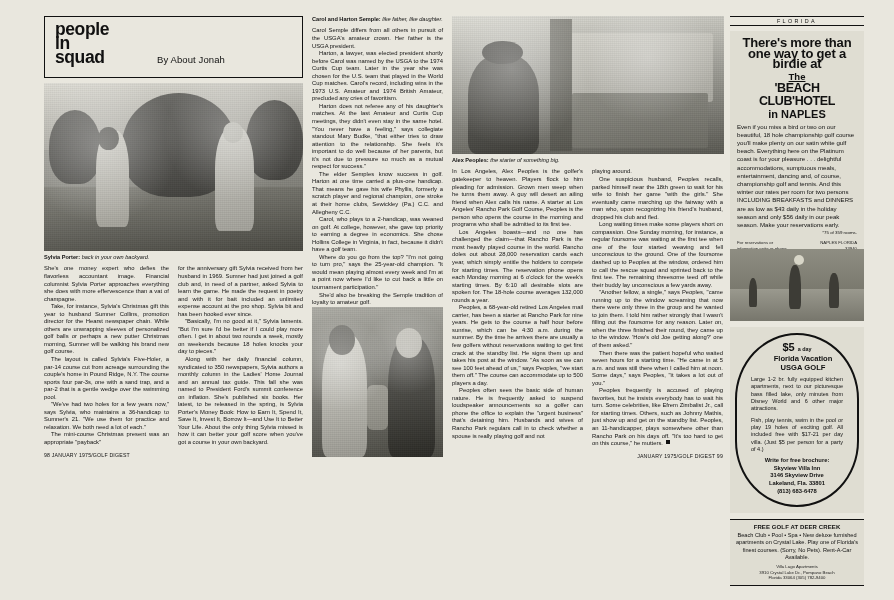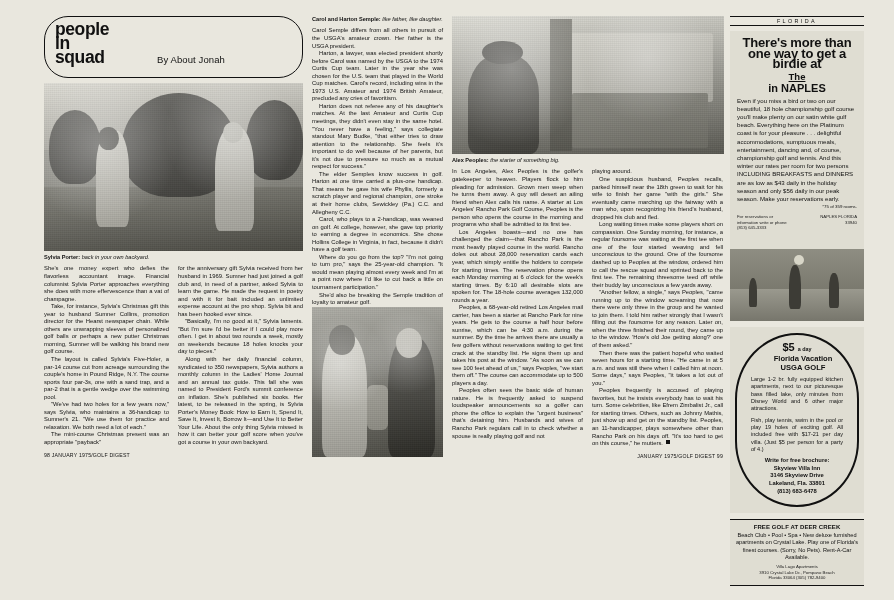--- a/index.html
+++ b/index.html
@@ -27,21 +27,21 @@
     display:flex;
     gap:9px;
     height:100%;
   }
   .col { width:125px; position:relative; }
   .col.c3, .col.c4, .col.c5 { width:131px; }
 
   
   .masthead {
     border:1.4px solid #111;
-    border-radius:24px;
+    border-radius:0;
     width:259px;
     height:62px;
     position:relative;
     padding:5px 8px 0 10px;
     margin-bottom:5px;
     background:#e9e7de;
   }
   .mast-title {
     font-weight:bold;
     font-size:17.5px;
@@ -421,20 +421,21 @@
     </div>
   </div>
 
   <div class="ads">
 
     <div class="ad-state">FLORIDA</div>
 
     <div class="ad ad-beach">
       <div class="ad-h1">There's more than one way to get a birdie at</div>
       <div class="ad-h2">The</div>
+      <div class="ad-h3">'BEACH CLUB'HOTEL</div>
       <div class="ad-h4">in NAPLES</div>
       <div class="ad-body">Even if you miss a bird or two on our beautiful, 18 hole championship golf course you'll make plenty on our satin white gulf beach. Everything here on the Platinum coast is for your pleasure . . . delightful accommodations, sumptuous meals, entertainment, dancing and, of course, championship golf and tennis. And this winter our rates per room for two persons INCLUDING BREAKFASTS and DINNERS are as low as $43 daily in the holiday season and only $56 daily in our peak season. Make your reservations early.</div>
       <div class="ad-note">*75 of 359 rooms.</div>
       <div class="ad-foot">
         <div style="max-width:52px;">For reservations or information write or phone (813) 645-3333</div>
         <div class="right" style="max-width:40px;">NAPLES FLORIDA 33940</div>
       </div>
       <div class="ad-photo">
         <div class="water"></div>
         <div class="sun"></div>

